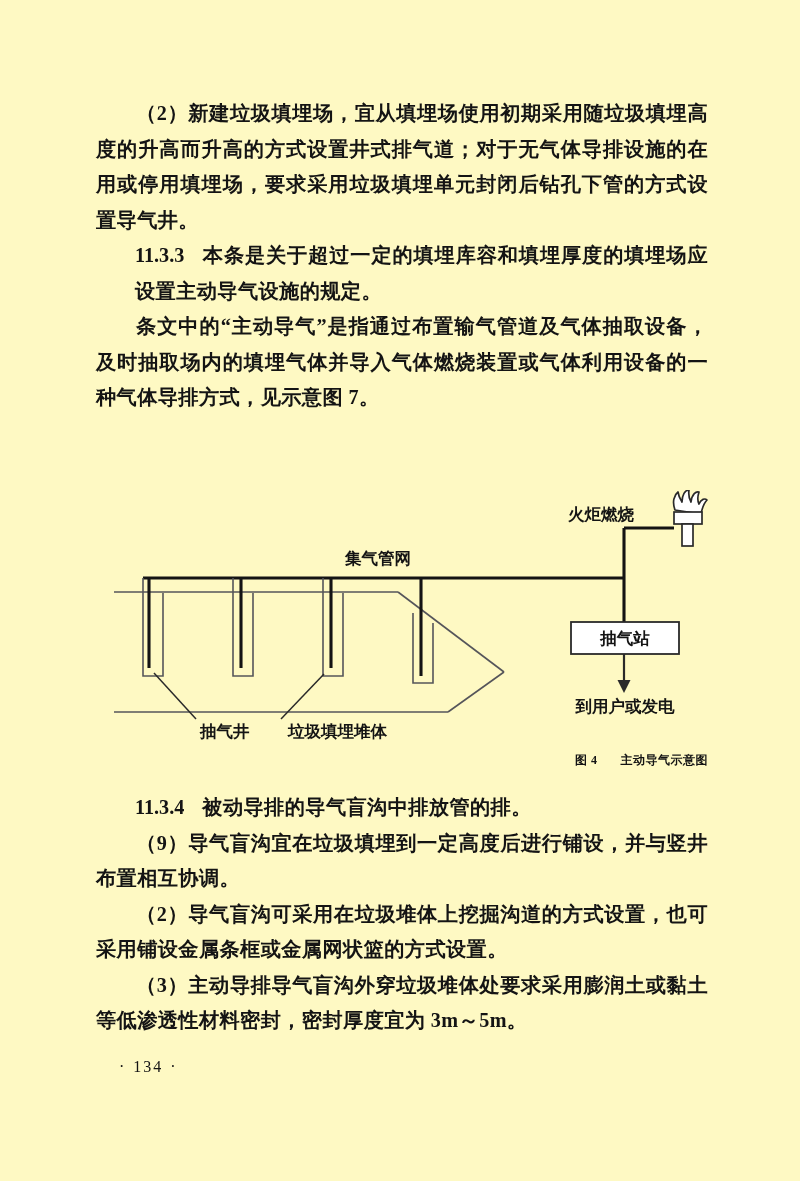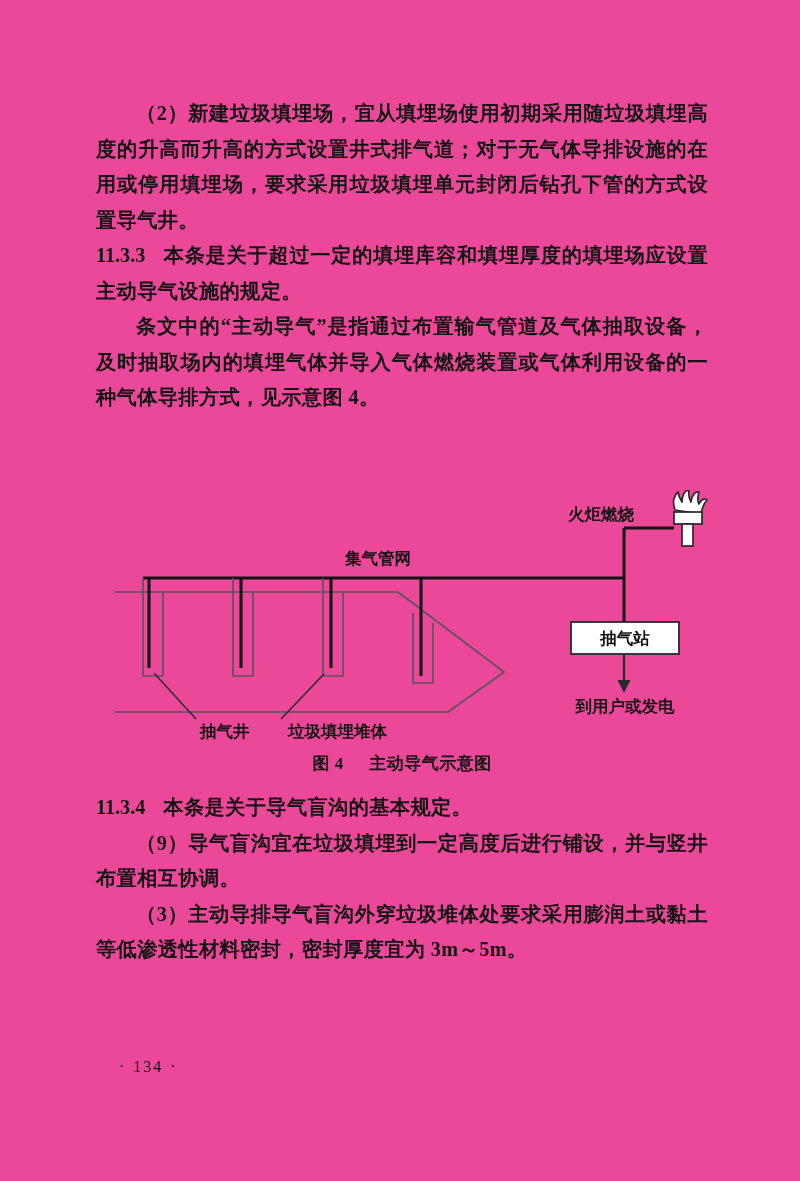--- a/index.html
+++ b/index.html
@@ -14,21 +14,21 @@
     font-family: "Liberation Serif", "DejaVu Serif", serif;
     color: #1a1a1a;
     overflow: hidden;
   }
 
   .page {
     position: absolute;
     left: 0; top: 0;
     width: 800px;
     height: 1181px;
-    background: #ec4899;
+    background: #fef9c3;
   }
 
   .content {
     position: absolute;
     left: 96px;
     top: 96px;
     width: 612px;
   }
 
   .para {
@@ -39,20 +39,21 @@
     text-justify: inter-ideograph;
     margin: 0;
     color: #141414;
     font-weight: 600;
   }
   .para.indent {
     text-indent: 40px;
   }
   .para.clause {
     text-indent: 0;
+    margin-left: 39px;
   }
   .clause-num {
     font-family: "Liberation Serif", "DejaVu Serif", serif;
     font-weight: 700;
     letter-spacing: 0px;
     margin-right: 18px;
   }
 
   
   .figure-wrap {
@@ -65,22 +66,22 @@
   .figure-svg {
     display: block;
     width: 612px;
     height: 262px;
   }
   .fig-caption {
     position: absolute;
     left: 0;
     top: 262px;
     width: 612px;
-    text-align: center;
-    font-size: 17px;
+    text-align: right;
+    font-size: 12px;
     font-weight: 700;
     color: #141414;
     letter-spacing: 0.5px;
   }
   .fig-caption .cap-gap { display: inline-block; width: 16px; }
 
   .fig-label {
     font-family: "Liberation Sans", "DejaVu Sans", sans-serif;
     font-size: 16.5px;
     font-weight: 700;
@@ -106,21 +107,21 @@
 
   <div class="content">
 
     <p class="para indent">（2）新建垃圾填埋场，宜从填埋场使用初期采用随垃圾填埋高度的升高而升高的方式设置井式排气道；对于无气体导排设施的在用或停用填埋场，要求采用垃圾填埋单元封闭后钻孔下管的方式设置导气井。</p>
 
 
     <p class="para clause">
       <span class="clause-num">11.3.3</span><span>本条是关于超过一定的填埋库容和填埋厚度的填埋场应设置主动导气设施的规定。</span>
     </p>
 
-    <p class="para indent">条文中的“主动导气”是指通过布置输气管道及气体抽取设备，及时抽取场内的填埋气体并导入气体燃烧装置或气体利用设备的一种气体导排方式，见示意图 4。</p>
+    <p class="para indent">条文中的“主动导气”是指通过布置输气管道及气体抽取设备，及时抽取场内的填埋气体并导入气体燃烧装置或气体利用设备的一种气体导排方式，见示意图 7。</p>
 
   </div>
 
   <div class="figure-wrap">
     <svg class="figure-svg" viewBox="0 0 612 262">
 
       <g>
         <line x1="18" y1="102" x2="302" y2="102" stroke="#55555a" stroke-width="1.6"></line>
         <line x1="302" y1="102" x2="408" y2="182" stroke="#55555a" stroke-width="1.6"></line>
         <line x1="408" y1="182" x2="352" y2="222" stroke="#55555a" stroke-width="1.6"></line>
@@ -200,25 +201,26 @@
     <div class="fig-caption">
       <span>图 4</span>
       <span class="cap-gap"></span>
       <span>主动导气示意图</span>
     </div>
   </div>
 
   <div class="content" style="top:790px;">
 
     <p class="para clause">
-      <span class="clause-num">11.3.4</span><span>本条是关于导气盲沟的基本规定。</span>
+      <span class="clause-num">11.3.4</span><span>被动导排的导气盲沟中排放管的排。</span>
     </p>
 
     <p class="para indent">（9）导气盲沟宜在垃圾填埋到一定高度后进行铺设，并与竖井布置相互协调。</p>
 
+    <p class="para indent">（2）导气盲沟可采用在垃圾堆体上挖掘沟道的方式设置，也可采用铺设金属条框或金属网状篮的方式设置。</p>
 
     <p class="para indent">（3）主动导排导气盲沟外穿垃圾堆体处要求采用膨润土或黏土等低渗透性材料密封，密封厚度宜为 3m～5m。</p>
 
 
   </div>
 
   <div class="page-number">
     <span class="dot">·</span><span>134</span><span class="dot">·</span>
   </div>
 

